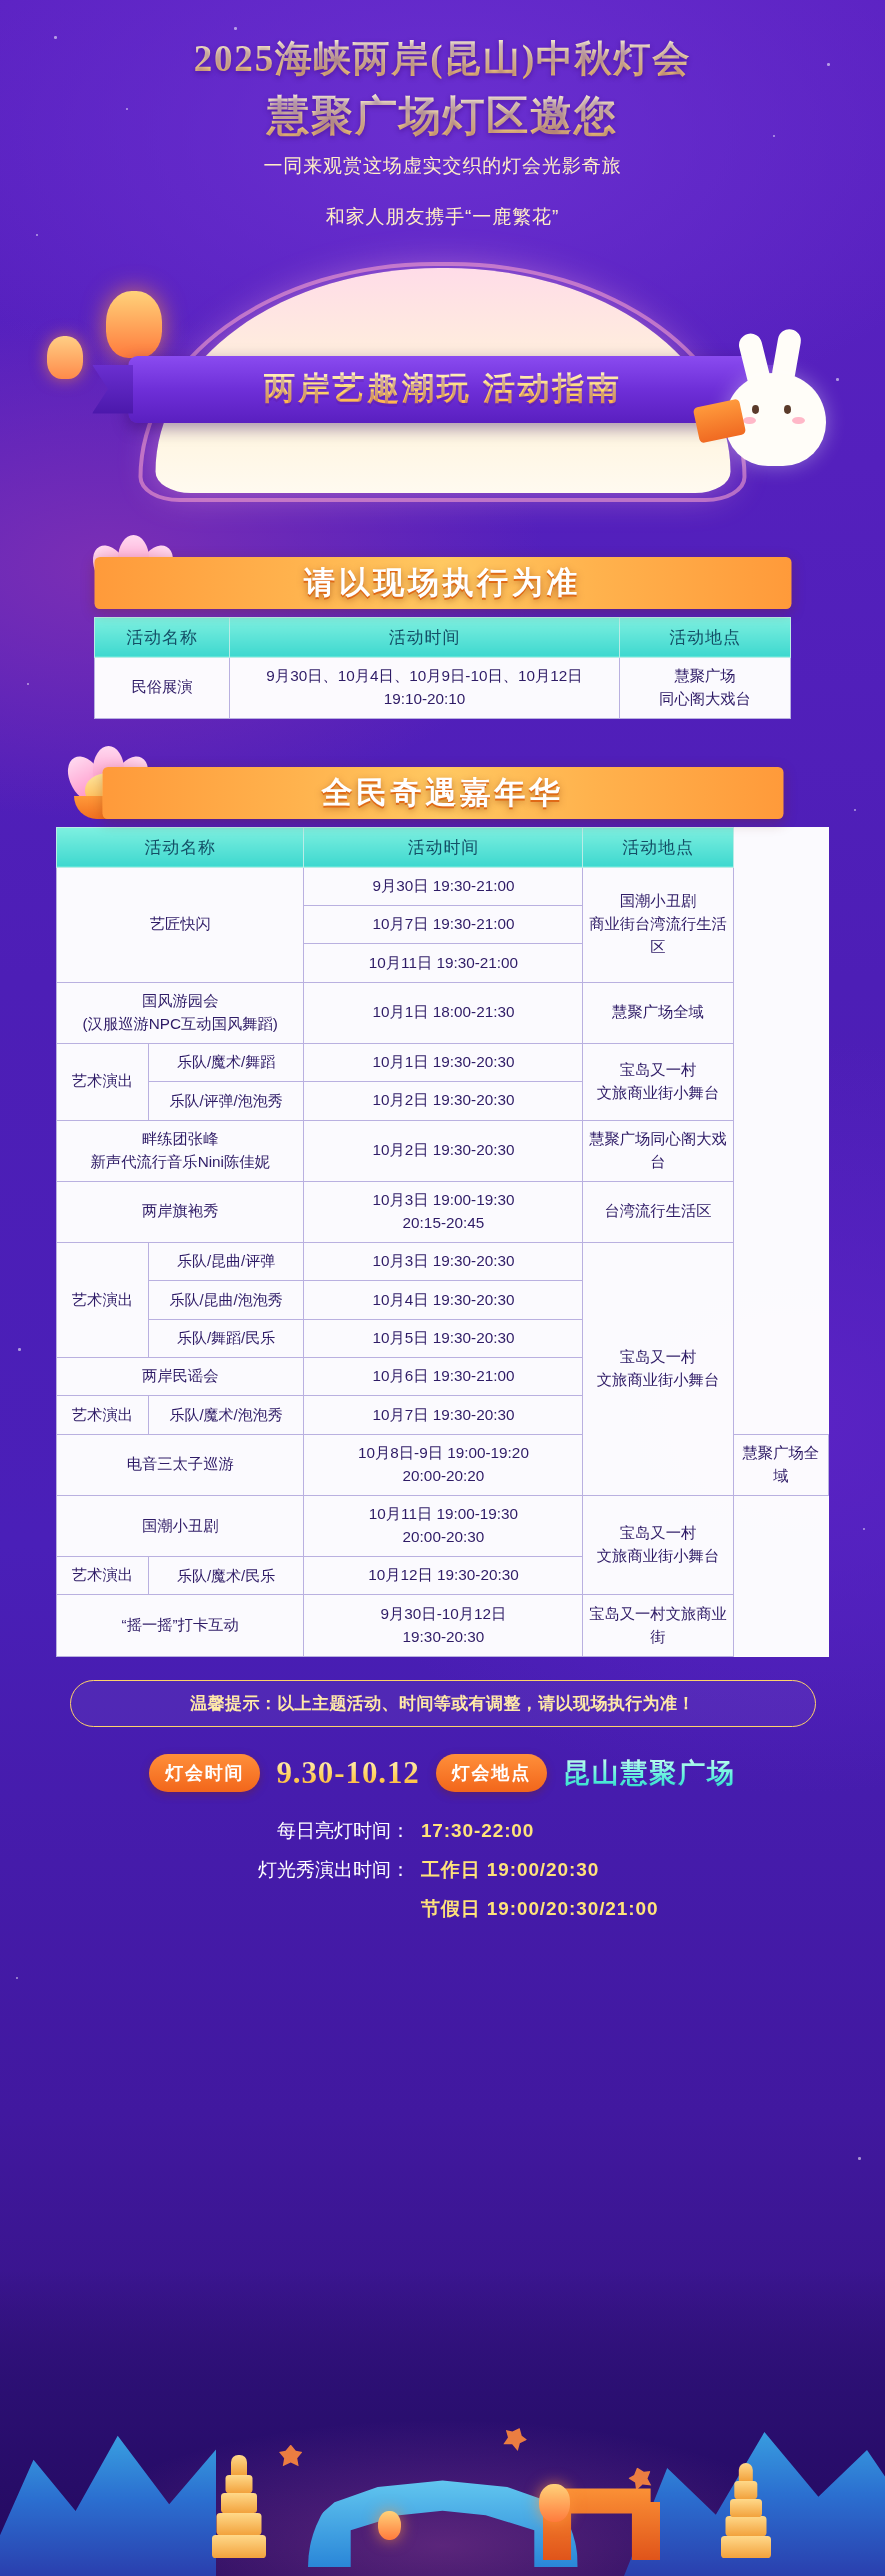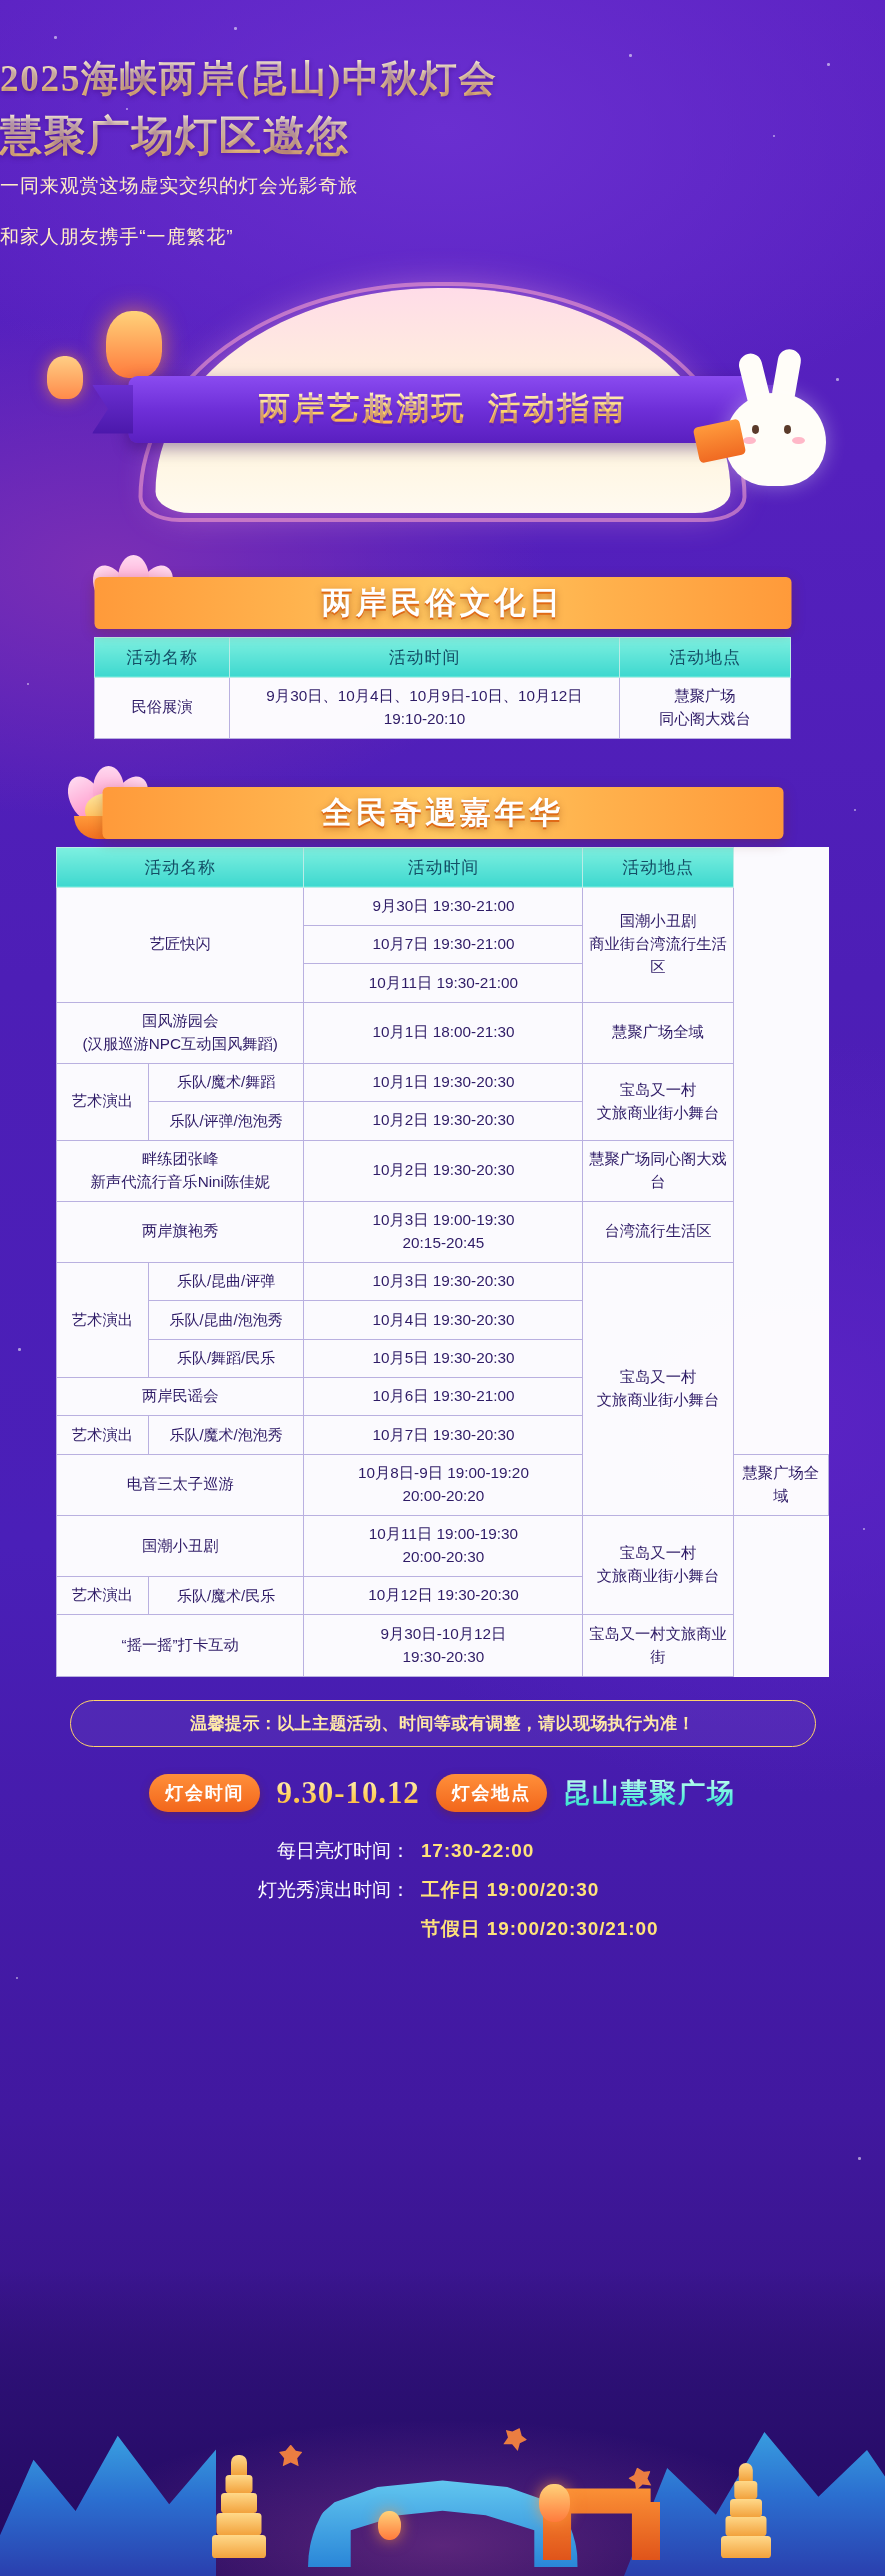--- a/index.html
+++ b/index.html
@@ -18,21 +18,21 @@
       radial-gradient(ellipse 809px 449px at 50% 5%, #6a2fd0 0%, rgba(90,30,190,0) 70%),
       radial-gradient(ellipse 629px 360px at 12% 22%, #7b2fb5 0%, rgba(90,30,190,0) 70%),
       radial-gradient(ellipse 719px 539px at 90% 55%, #5a23c4 0%, rgba(74,31,184,0) 70%),
       linear-gradient(180deg, #5b22c2 0%, #5420bd 18%, #4d1eb6 38%, #4a1fb8 60%, #41189f 82%, #2e1073 100%);
   }
   
   .stars { position:absolute; inset:0; pointer-events:none; }
   .star { position:absolute; background:#fff; border-radius:50%; opacity:.55; }
 
   
-  .header { padding-top: 52px; text-align: left; position: relative; z-index: 3;}
+  .header { padding-top: 32px; text-align: center; position: relative; z-index: 3;}
   .title1, .title2 {
     font-family: "Liberation Serif", "DejaVu Serif", serif;
     font-weight: bold;
     font-size: 37px;
     letter-spacing: 1.8px;
     line-height: 1.45;
     background: linear-gradient(180deg,#fffdf2 0%, #ffe9a8 45%, #ffc34d 100%);
     -webkit-background-clip: text;
     background-clip: text;
     color: transparent;
@@ -75,21 +75,21 @@
     box-shadow: 0 5.4px 16px rgba(40,0,90,.4);
     display:flex; align-items:center; justify-content:center;
   }
   .ribbon::before, .ribbon::after{
     content:""; position:absolute; top:9px; width:41px; height:49px;
     background: linear-gradient(180deg,#6a2fd0,#4b18ab);
   }
   .ribbon::before { left:-36px; clip-path: polygon(0 0,100% 0,100% 100%,0 100%,16px 50%); }
   .ribbon::after  { right:-36px; clip-path: polygon(0 0,100% 0,calc(100% - 16px) 50%,100% 100%,0 100%); }
   .ribbon-text {
-    font-family: Liberation Mono, monospace;
+    font-family: Liberation Sans, sans-serif;
     font-weight: bold;
     font-size: 32px;
     letter-spacing: 2.7px;
     background: linear-gradient(180deg,#fff7d6 0%, #ffd56a 55%, #ff9c3a 100%);
     -webkit-background-clip: text; background-clip: text; color: transparent;
     text-shadow: 0 2.7px 0 rgba(90,20,140,.25);
     white-space: nowrap;
   }
   
   .lantern { position:absolute; border-radius:46% 46% 40% 40%; }
@@ -270,21 +270,21 @@
   <div class="section">
     <div class="sec-head">
       <div class="lotus">
         <div class="petal p2"></div>
           <div class="petal p3"></div>
           <div class="petal p1"></div>
         <div class="core"></div>
           <div class="base"></div>
       </div>
       <div class="sec-bar">
-        <span class="sec-title">两岸民俗文化日</span>
+        <span class="sec-title">请以现场执行为准</span>
       </div>
     </div>
     <table class="t1">
       <thead>
         <tr>
           <th style="width:135px">活动名称</th>
           <th>活动时间</th>
           <th style="width:171px">活动地点</th>
         </tr>
       </thead>

